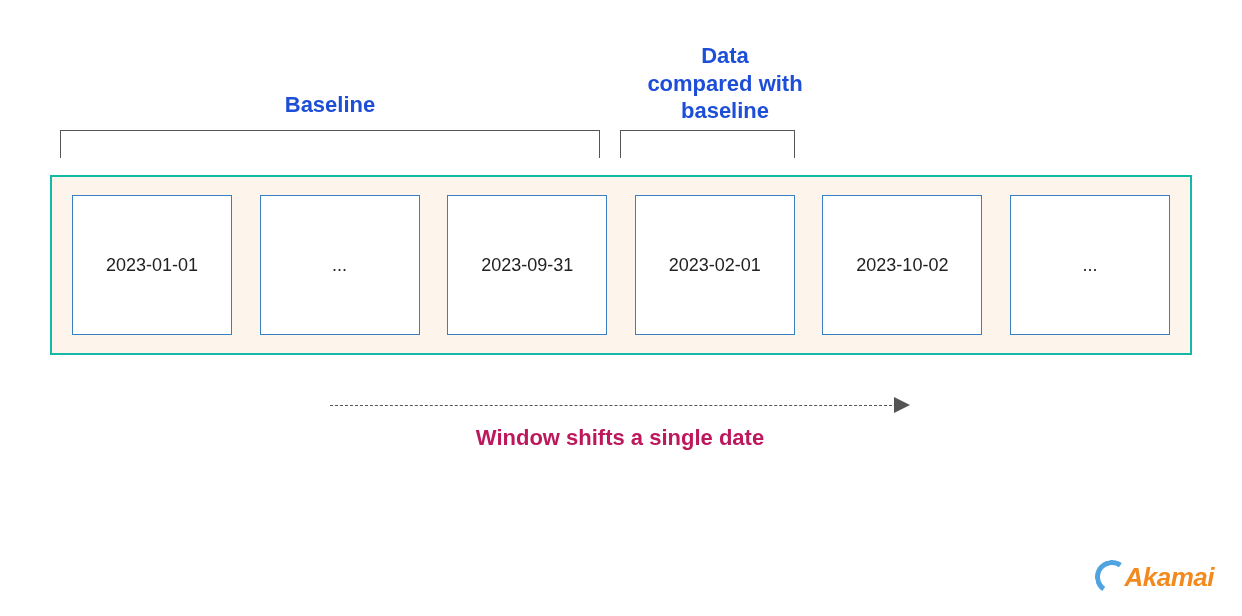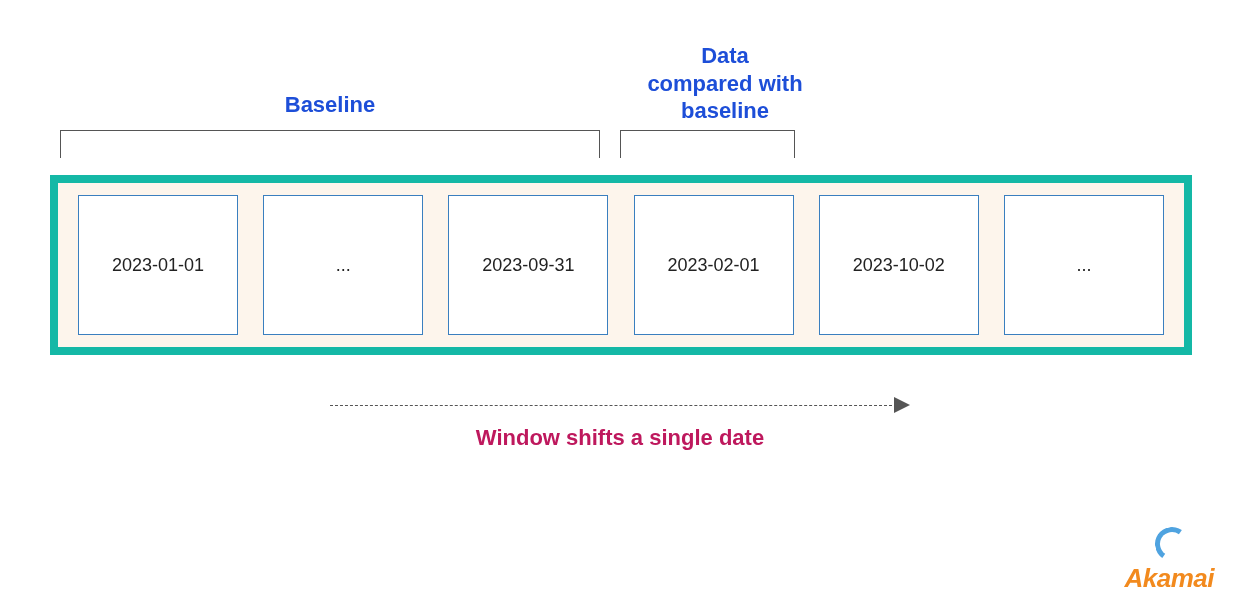--- a/index.html
+++ b/index.html
@@ -44,21 +44,21 @@
     }
     .bracket-baseline { left: 60px; width: 540px; }
     .bracket-compare { left: 620px; width: 175px; }
 
     .window-box {
       position: absolute;
       left: 50px;
       top: 175px;
       width: 1142px;
       height: 180px;
-      border: 8px solid #14b8a6;
+      border: 2px solid #14b8a6;
       background: #fdf5ec;
       display: flex;
       align-items: center;
       justify-content: space-between;
       padding: 16px 20px;
     }
     .cell {
       width: 160px;
       height: 140px;
       border: 1.5px solid #3a7fbf;
@@ -101,21 +101,20 @@
       font-weight: 600;
     }
 
     .logo {
       position: absolute;
       right: 28px;
       bottom: 22px;
       display: flex;
       align-items: center;
       gap: 2px;
-      flex-direction: column;
     }
     .logo-swirl {
       width: 34px;
       height: 34px;
       border: 5px solid #4fa3e0;
       border-right-color: transparent;
       border-bottom-color: transparent;
       border-radius: 50%;
       transform: rotate(-10deg);
       margin-right: -6px;

